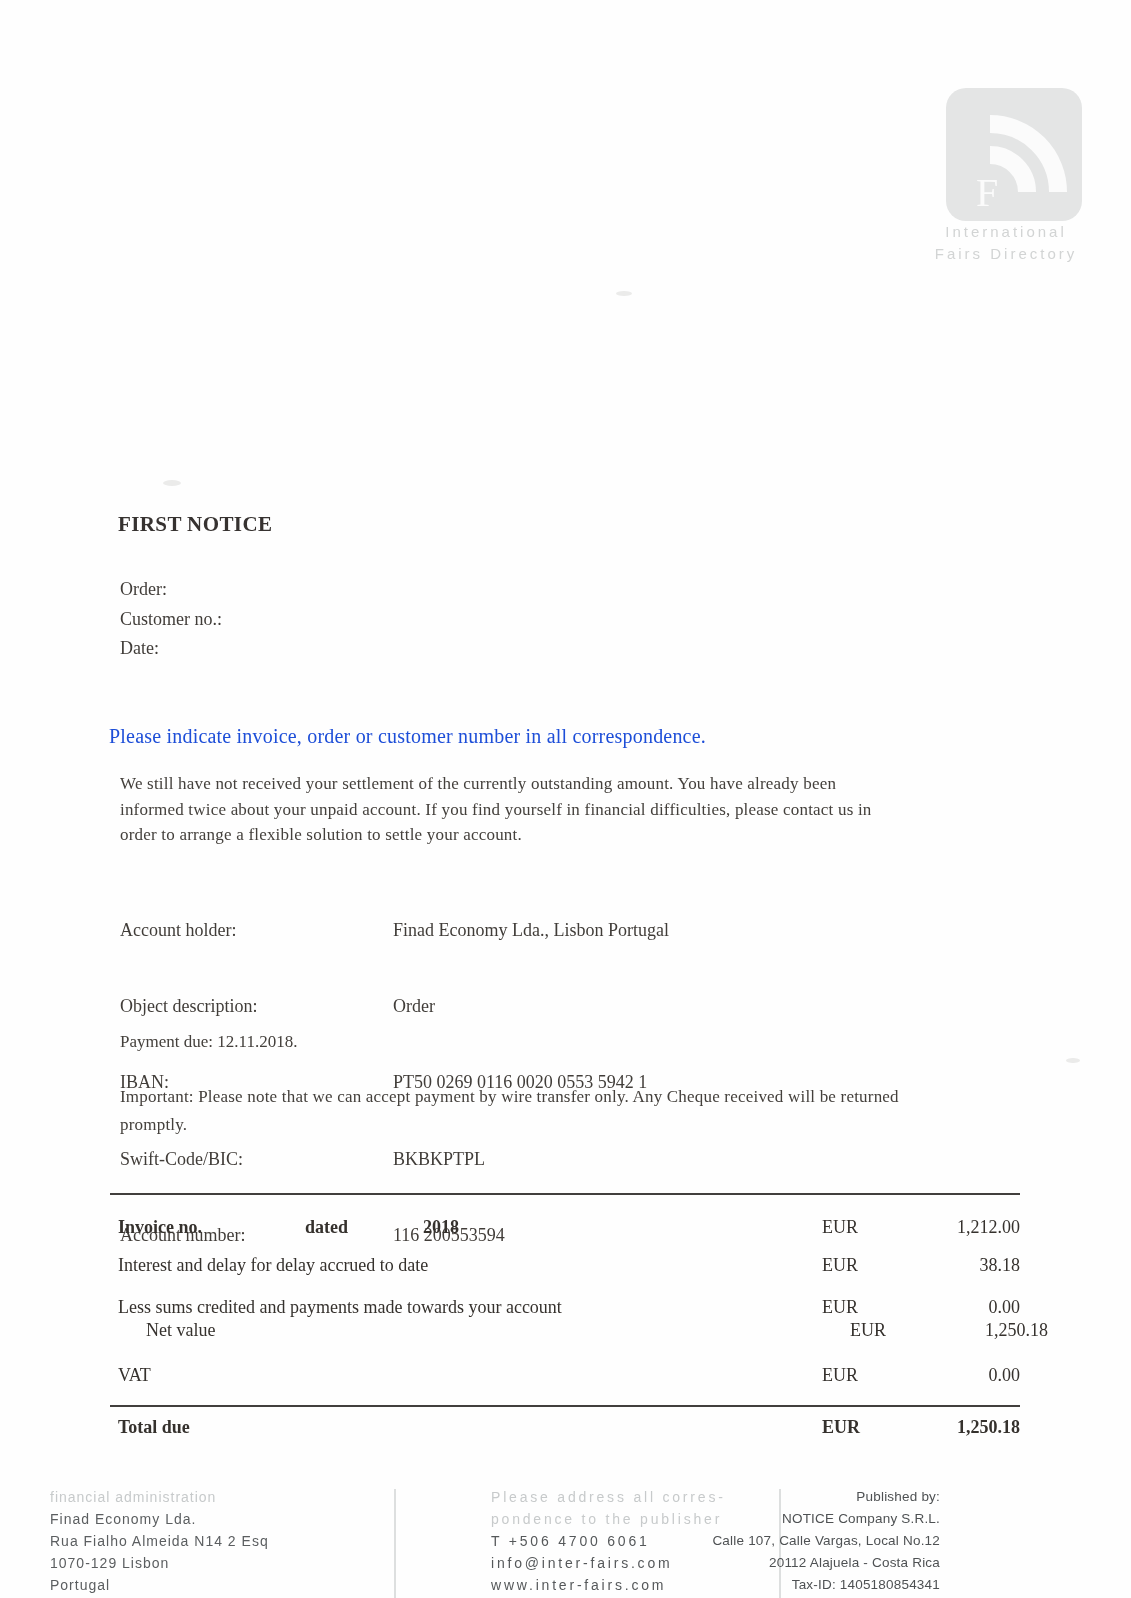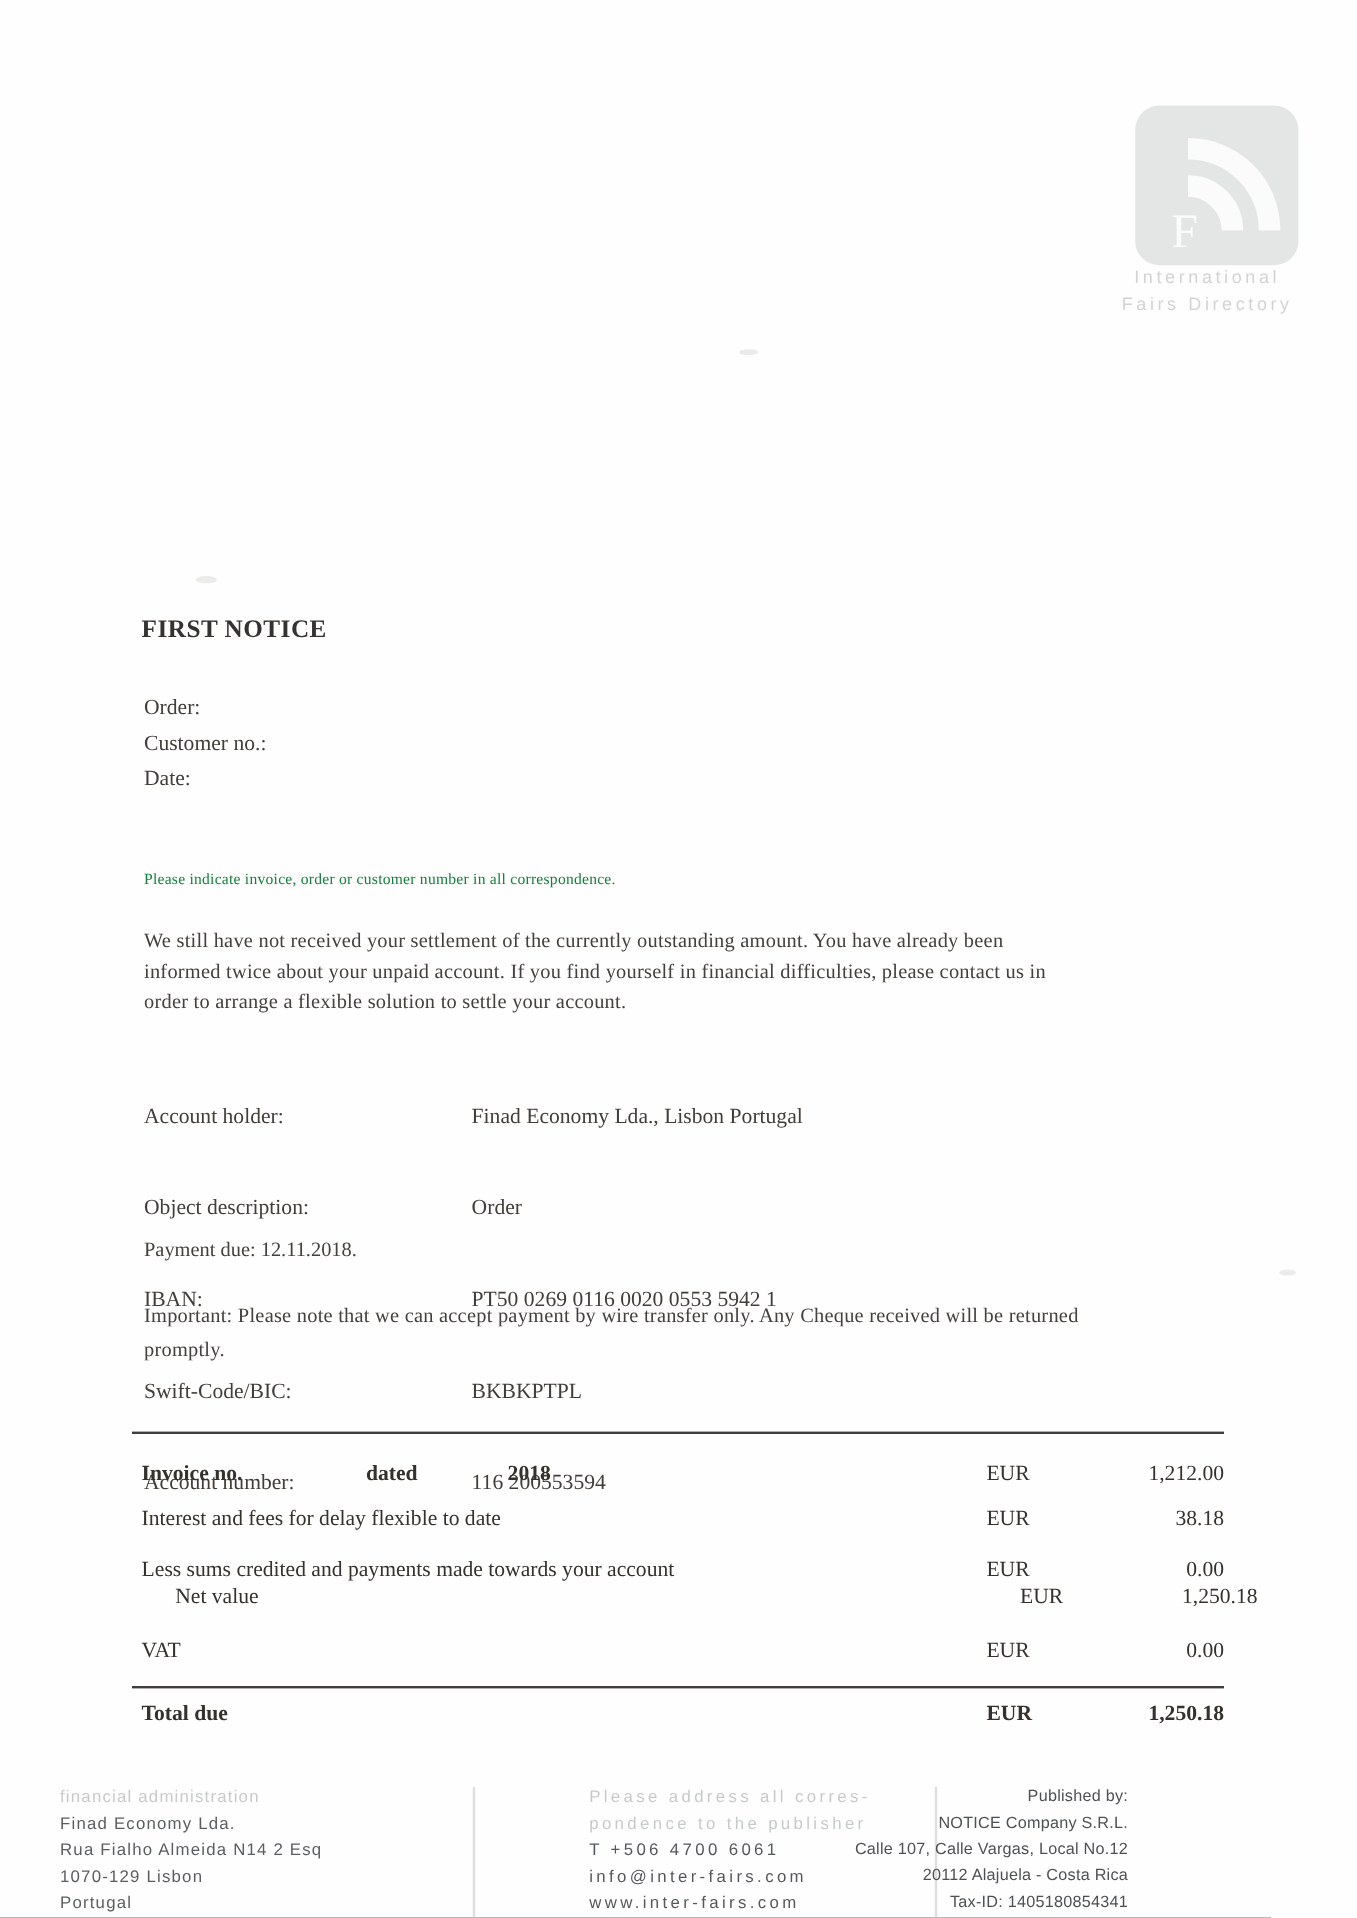--- a/index.html
+++ b/index.html
@@ -24,22 +24,22 @@
   
   .title {
     position:absolute; left:118px; top:512px; margin:0;
     font-size:21px; font-weight:bold; letter-spacing:0.4px; color:#363230;
   }
   .ref-block {
     position:absolute; left:120px; top:575px;
     font-size:18px; line-height:29.5px; color:#413d39;
   }
   .notice-line {
-    position:absolute; left:120px; top:725px;
-    font-size:13px; letter-spacing:0.2px; color:#15803d;
+    position:absolute; left:109px; top:725px;
+    font-size:20px; letter-spacing:0.2px; color:#1d4ed8;
   }
   .body-para {
     position:absolute; left:120px; top:771px;
     font-size:17px; line-height:25.7px; letter-spacing:0.2px; color:#44403c;
     white-space:nowrap;
   }
   .account-block {
     position:absolute; left:120px; top:868px;
     font-size:18px; line-height:28.2px; color:#413d39;
   }
@@ -163,21 +163,21 @@
 
     <div class="inv-row row-1 bold">
       <span class="lbl">Invoice no.</span>
       <span class="lbl2">dated</span>
       <span class="lbl3">2018</span>
       <span class="cur" style="font-weight:normal">EUR</span>
       <span class="amt" style="font-weight:normal">1,212.00</span>
     </div>
 
     <div class="inv-row row-2">
-      <span class="lbl">Interest and fees for delay flexible to date</span>
+      <span class="lbl">Interest and delay for delay accrued to date</span>
       <span class="cur">EUR</span>
       <span class="amt">38.18</span>
     </div>
 
     <div class="inv-row row-3">
       <span class="lbl">Less sums credited and payments made towards your account</span>
       <span class="cur">EUR</span>
       <span class="amt">0.00</span>
     </div>
 

